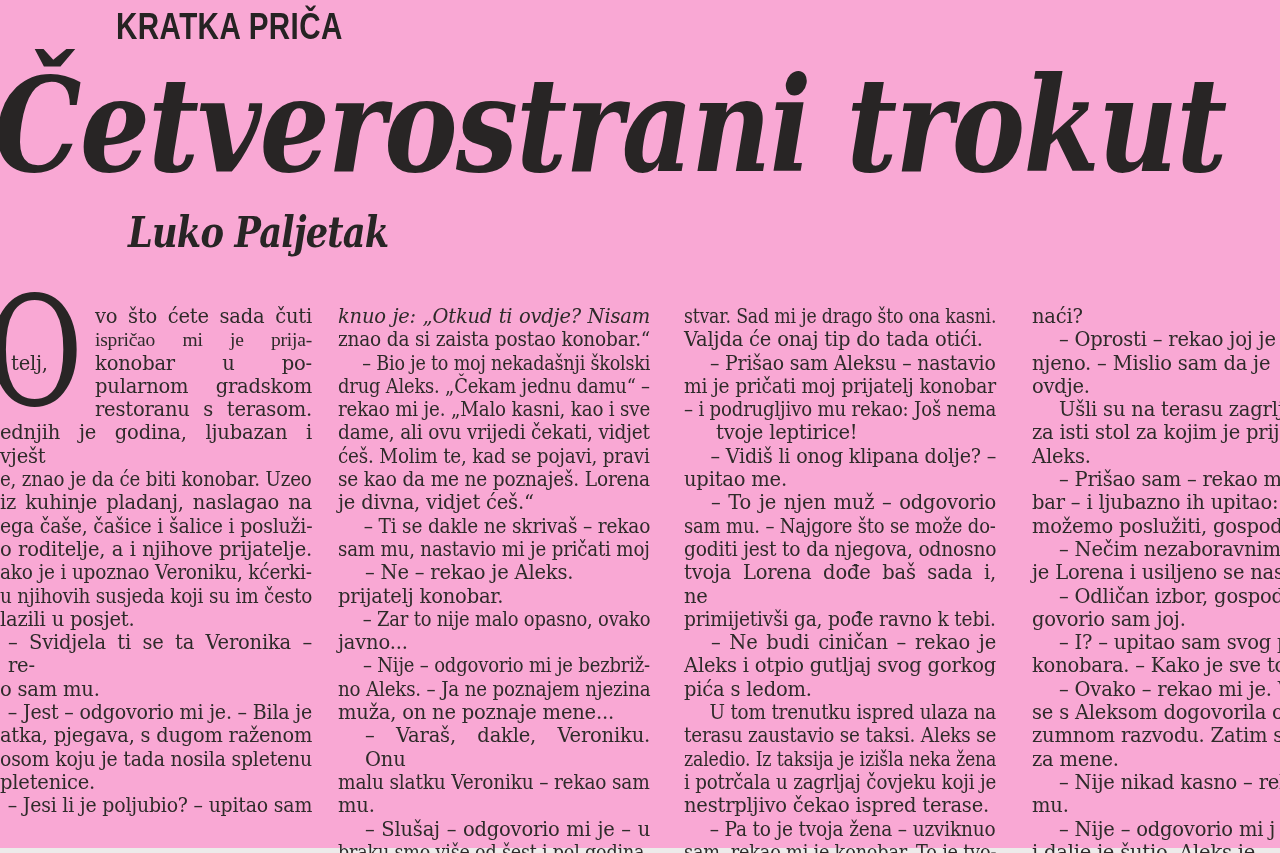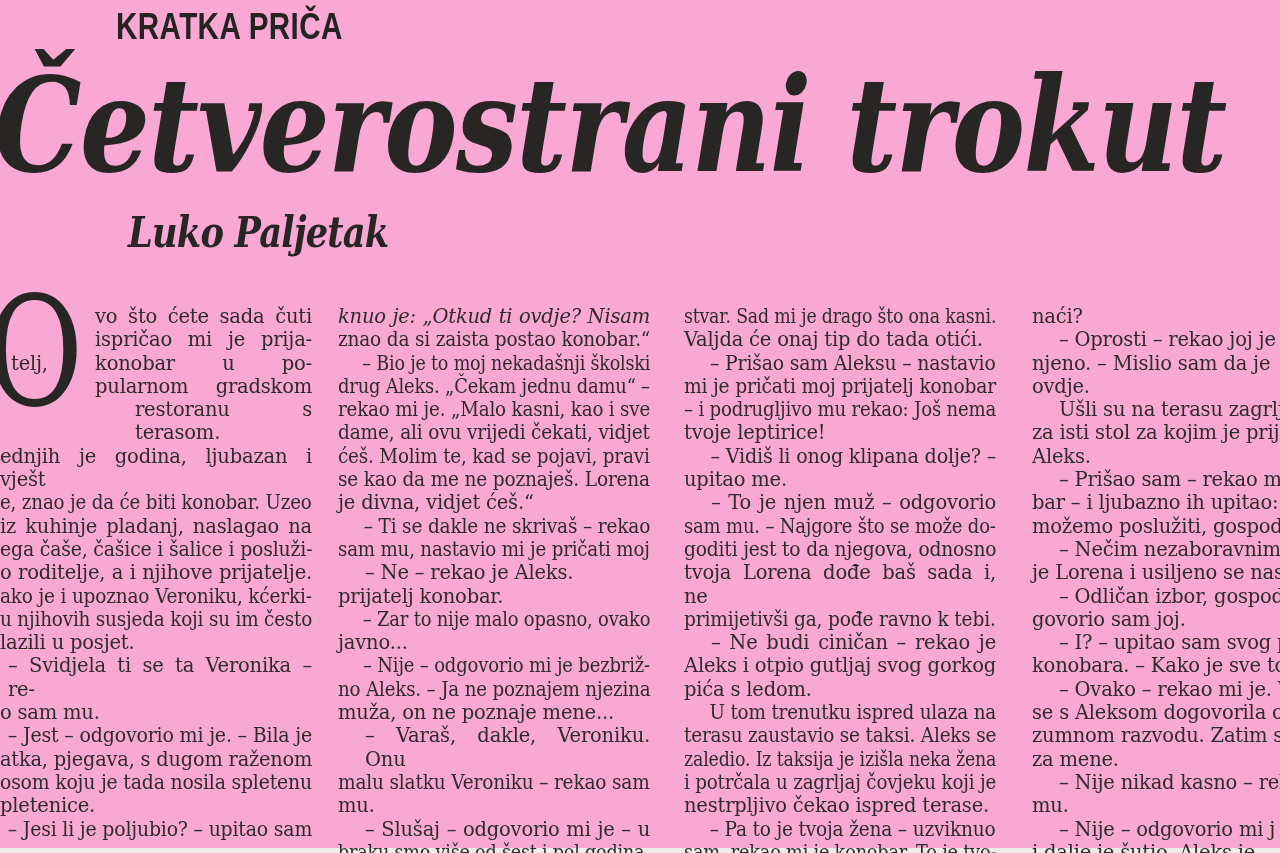--- a/index.html
+++ b/index.html
@@ -32,24 +32,24 @@
 
 <div class="page">
   <div class="kicker">KRATKA PRIČA</div>
   <h1 class="title">Četverostrani trokut</h1>
   <div class="byline">Luko Paljetak</div>
 
   <div class="body">
     <div class="col col1">
       <span class="dropcap">O</span>
     <div class="line j dc" style="white-space: normal; text-align-last: justify;">vo što ćete sada čuti</div>
-        <div class="line j dc" style="white-space: normal; text-align-last: justify;">ispričao mi je prija-</div>
+        <div class="line j dc" style="white-space: normal; text-align-last: justify; font-family: Liberation Serif, serif;">ispričao mi je prija-</div>
         <div class="line j dc" style="white-space: normal; text-align-last: justify; padding-left: 11px;">telj, konobar u po-</div>
         <div class="line j dc" style="white-space: normal; text-align-last: justify;">pularnom gradskom</div>
-        <div class="line j dc" style="white-space: normal; text-align-last: justify; margin-left: 40px;">restoranu s terasom.</div>
+        <div class="line j dc" style="white-space: normal; text-align-last: justify;">restoranu s terasom.</div>
         <div class="line j" style="white-space: normal; text-align-last: justify;">ednjih je godina, ljubazan i vješt</div>
         <div class="line j" style="white-space: nowrap; transform-origin: 0px 50%; transform: scaleX(0.936937); text-align: left;">e, znao je da će biti konobar. Uzeo</div>
         <div class="line j" style="white-space: normal; text-align-last: justify;">iz kuhinje pladanj, naslagao na</div>
         <div class="line j" style="white-space: nowrap; transform-origin: 0px 50%; transform: scaleX(0.968944); text-align: left;">ega čaše, čašice i šalice i posluži-</div>
         <div class="line j" style="white-space: normal; text-align-last: justify;">o roditelje, a i njihove prijatelje.</div>
         <div class="line j" style="white-space: nowrap; transform-origin: 0px 50%; transform: scaleX(0.948328); text-align: left;">ako je i upoznao Veroniku, kćerki-</div>
         <div class="line j" style="white-space: nowrap; transform-origin: 0px 50%; transform: scaleX(0.942598); text-align: left;">u njihovih susjeda koji su im često</div>
         <div class="line" style="white-space: nowrap;">lazili u posjet.</div>
         <div class="line j ind" style="white-space: normal; text-align-last: justify;">– Svidjela ti se ta Veronika – re-</div>
         <div class="line" style="white-space: nowrap;">o sam mu.</div>
@@ -83,21 +83,21 @@
         <div class="line" style="white-space: nowrap;">mu.</div>
         <div class="line j ind" style="white-space: normal; text-align-last: justify;">– Slušaj – odgovorio mi je – u</div>
         <div class="line j" style="white-space: nowrap; transform-origin: 0px 50%; transform: scaleX(0.899135); text-align: left;">braku smo više od šest i pol godina.</div>
       </div>
     <div class="col col3">
         <div class="line j" style="white-space: nowrap; transform-origin: 0px 50%; transform: scaleX(0.888889); text-align: left;">stvar. Sad mi je drago što ona kasni.</div>
         <div class="line" style="white-space: nowrap;">Valjda će onaj tip do tada otići.</div>
         <div class="line j ind" style="white-space: nowrap; transform-origin: 0px 50%; transform: scaleX(0.965944); text-align: left;">– Prišao sam Aleksu – nastavio</div>
         <div class="line j" style="white-space: nowrap; transform-origin: 0px 50%; transform: scaleX(0.957055); text-align: left;">mi je pričati moj prijatelj konobar</div>
         <div class="line j" style="white-space: nowrap; transform-origin: 0px 50%; transform: scaleX(0.928571); text-align: left;">– i podrugljivo mu rekao: Još nema</div>
-        <div class="line" style="white-space: nowrap;">tvoje leptirice!</div>
+        <div class="line" style="white-space: nowrap; margin-left: 32px;">tvoje leptirice!</div>
         <div class="line j ind" style="white-space: nowrap; transform-origin: 0px 50%; transform: scaleX(0.981132); text-align: left;">– Vidiš li onog klipana dolje? –</div>
         <div class="line" style="white-space: nowrap;">upitao me.</div>
         <div class="line j ind" style="white-space: normal; text-align-last: justify;">– To je njen muž – odgovorio</div>
         <div class="line j" style="white-space: nowrap; transform-origin: 0px 50%; transform: scaleX(0.923077); text-align: left;">sam mu. – Najgore što se može do-</div>
         <div class="line j" style="white-space: nowrap; transform-origin: 0px 50%; transform: scaleX(0.957055); text-align: left;">goditi jest to da njegova, odnosno</div>
         <div class="line j" style="white-space: normal; text-align-last: justify;">tvoja Lorena dođe baš sada i, ne</div>
         <div class="line" style="white-space: nowrap; transform-origin: 0px 50%; transform: scaleX(0.954128); text-align: left;">primijetivši ga, pođe ravno k tebi.</div>
         <div class="line j ind" style="white-space: normal; text-align-last: justify;">– Ne budi ciničan – rekao je</div>
         <div class="line j" style="white-space: normal; text-align-last: justify;">Aleks i otpio gutljaj svog gorkog</div>
         <div class="line" style="white-space: nowrap;">pića s ledom.</div>

